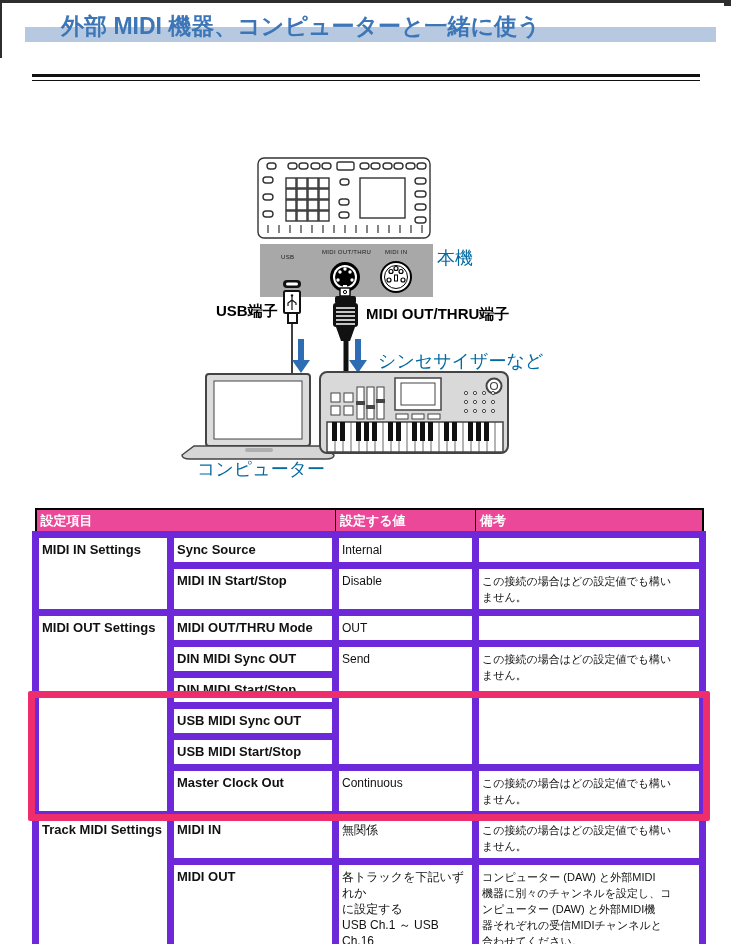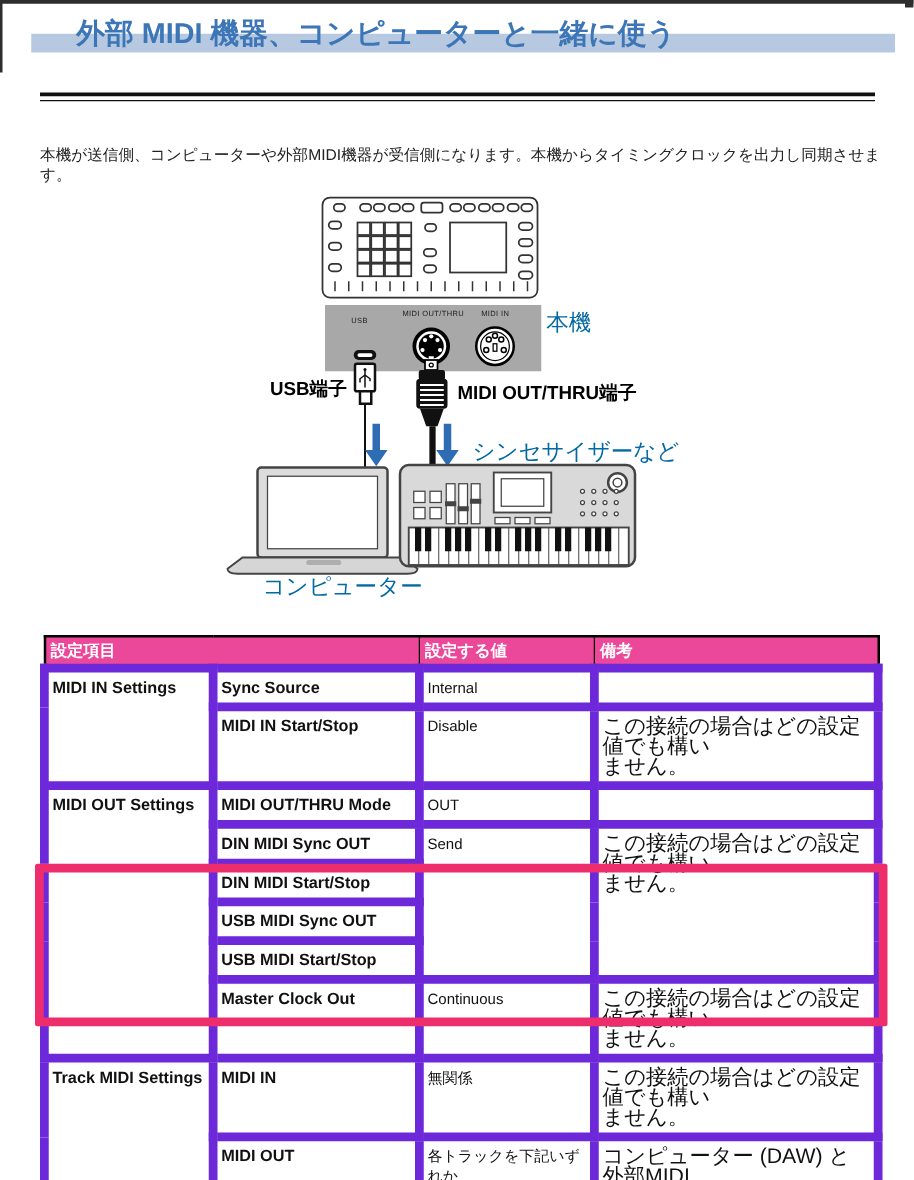--- a/index.html
+++ b/index.html
@@ -27,42 +27,41 @@
   
   #settings-table{position:absolute;left:32px;top:508px;border-collapse:collapse;
                   border:2px solid #000;table-layout:fixed;width:667px;}
   #settings-table th{background:#ec4899;color:#fff;font-size:13px;font-weight:bold;
                      text-align:left;padding:1px 4px;border:1px solid #000;height:19px;}
   #settings-table td{border:7px solid #6d28d9;padding:4px 3px;vertical-align:top;
                      font-size:12px;line-height:16px;}
   #settings-table td.g{font-weight:bold;font-size:13px;}
   #settings-table td.p{font-weight:bold;font-size:13px;}
   #settings-table td.v{font-size:12px;white-space:pre-line;}
-  #settings-table td.r{font-size:17px;white-space:pre-line;}
+  #settings-table td.r{font-size:11px;white-space:pre-line;}
   tr.gs td{border-top:2px solid #000;}
   .h18{height:18px}.h34{height:34px}.h19{height:19px}.h17{height:17px}
   .h33{height:33px}.h85{height:85px}
   
   #highlight-box{left:28px;top:691px;width:682px;height:130px;box-sizing:border-box;
                  border:7px solid #ee2e6c;border-radius:2px;z-index:5;pointer-events:none;}
 </style>
 </head>
 <body>
 
 <div id="page">
 
   <div class="abs" id="top-edge"></div>
   <div class="abs" id="left-edge"></div>
   <div class="abs" id="tr-edge"></div>
 
   <div class="abs" id="chapter-bar"></div>
   <div class="abs" id="chapter-title">外部 MIDI 機器、コンピューターと一緒に使う</div>
 
   <div class="abs" id="section-rule"></div>
-  <div class="abs" id="intro-text">本機が送信側、コンピューターや外部MIDI機器が受信側になります。本機からタイミングクロックを出力し同期させます。</div>
 
   <svg class="abs" style="left:150px;top:150px;" width="420" height="340" viewBox="0 0 420 340">
 
     <g fill="#fff" stroke="#333" stroke-width="1.4">
       <rect x="108" y="8" width="172" height="80" rx="6"></rect>
       <rect x="117" y="13" width="9" height="6" rx="3"></rect>
       <rect x="138" y="13" width="9" height="6" rx="3"></rect>
         <rect x="149" y="13" width="9" height="6" rx="3"></rect>
       <rect x="161" y="13" width="9" height="6" rx="3"></rect>
         <rect x="172" y="13" width="9" height="6" rx="3"></rect>
@@ -200,21 +199,21 @@
     </g>
   </svg>
 
   <span class="abs plabel" style="left:281px;top:254px;">USB</span>
   <span class="abs plabel" style="left:322px;top:249px;">MIDI OUT/THRU</span>
   <span class="abs plabel" style="left:385px;top:249px;">MIDI IN</span>
   <span class="abs dlabel" style="left:437px;top:246px;">本機</span>
   <span class="abs dlabel-b" style="left:216px;top:302px;">USB端子</span>
   <span class="abs dlabel-b" style="left:366px;top:305px;">MIDI OUT/THRU端子</span>
   <span class="abs dlabel" style="left:378px;top:349px;">シンセサイザーなど</span>
-  <span class="abs dlabel" style="left:210px;top:457px;font-family:Liberation Serif, serif;">コンピューター</span>
+  <span class="abs dlabel" style="left:197px;top:457px;font-family:Liberation Serif, serif;">コンピューター</span>
 
   <table id="settings-table">
     <colgroup>
         <col style="width:135px">
         <col style="width:165px">
         <col style="width:140px">
         <col style="width:227px">
       </colgroup>
     <thead>
       <tr>

